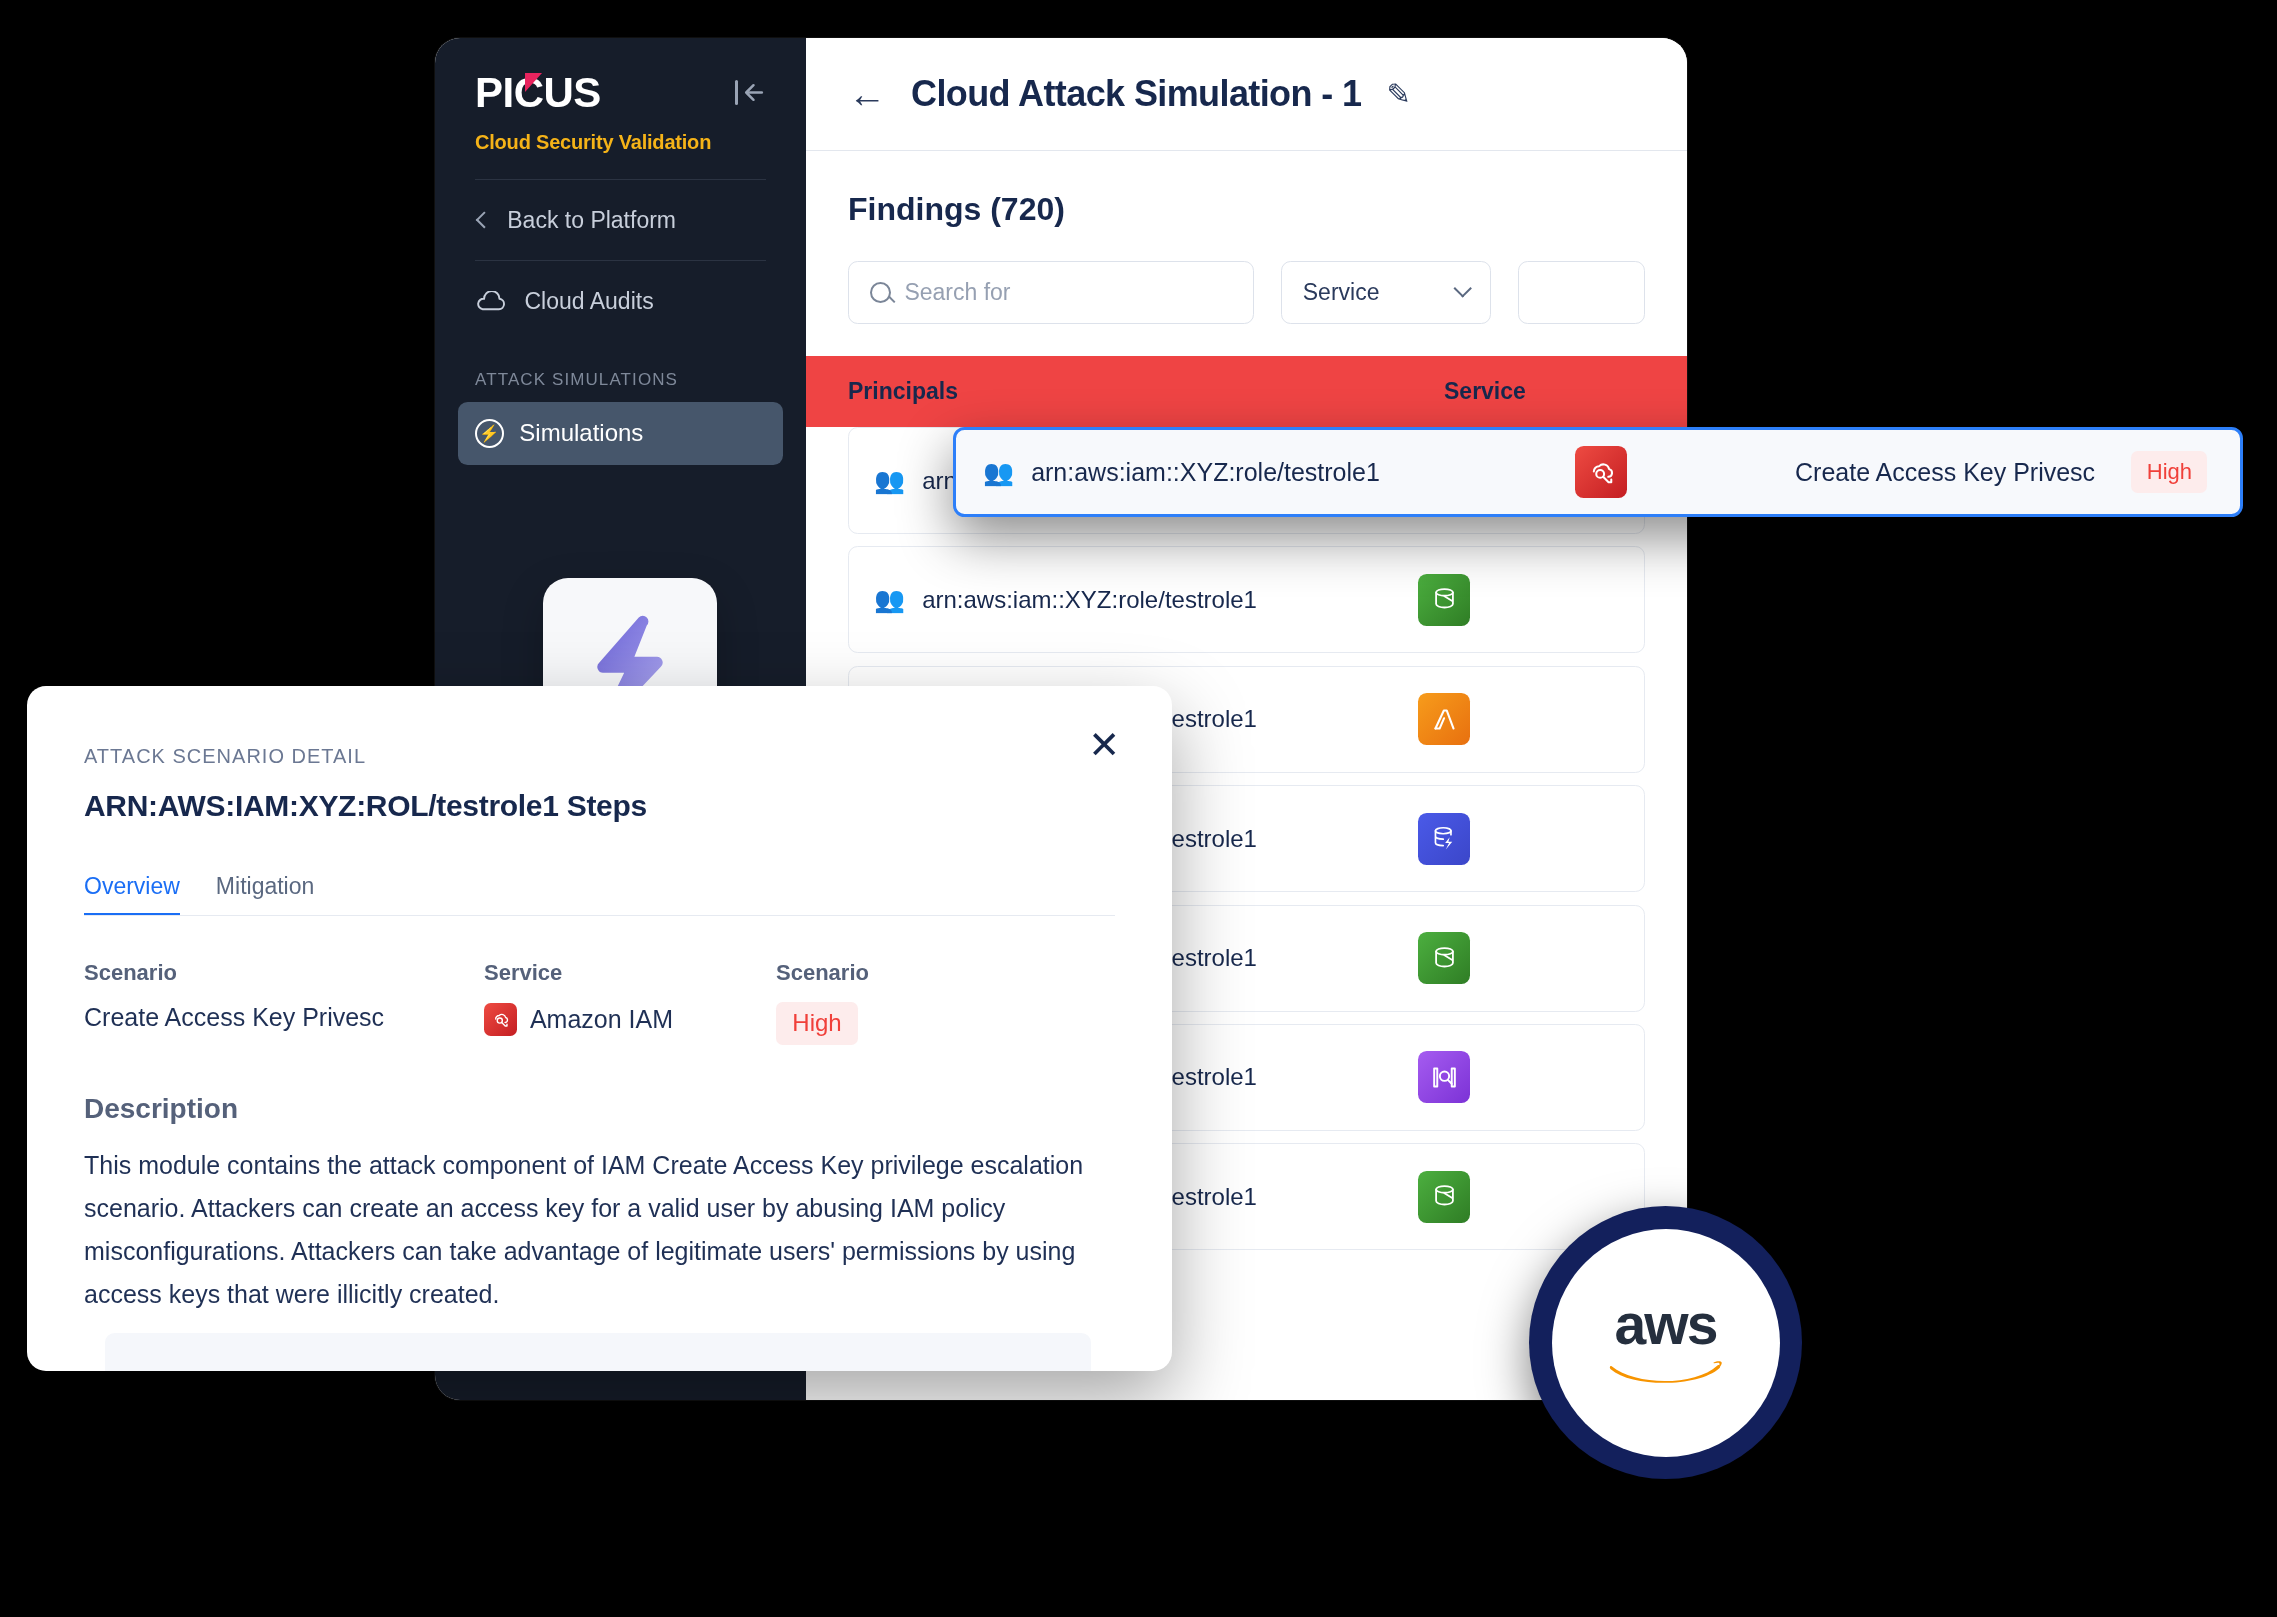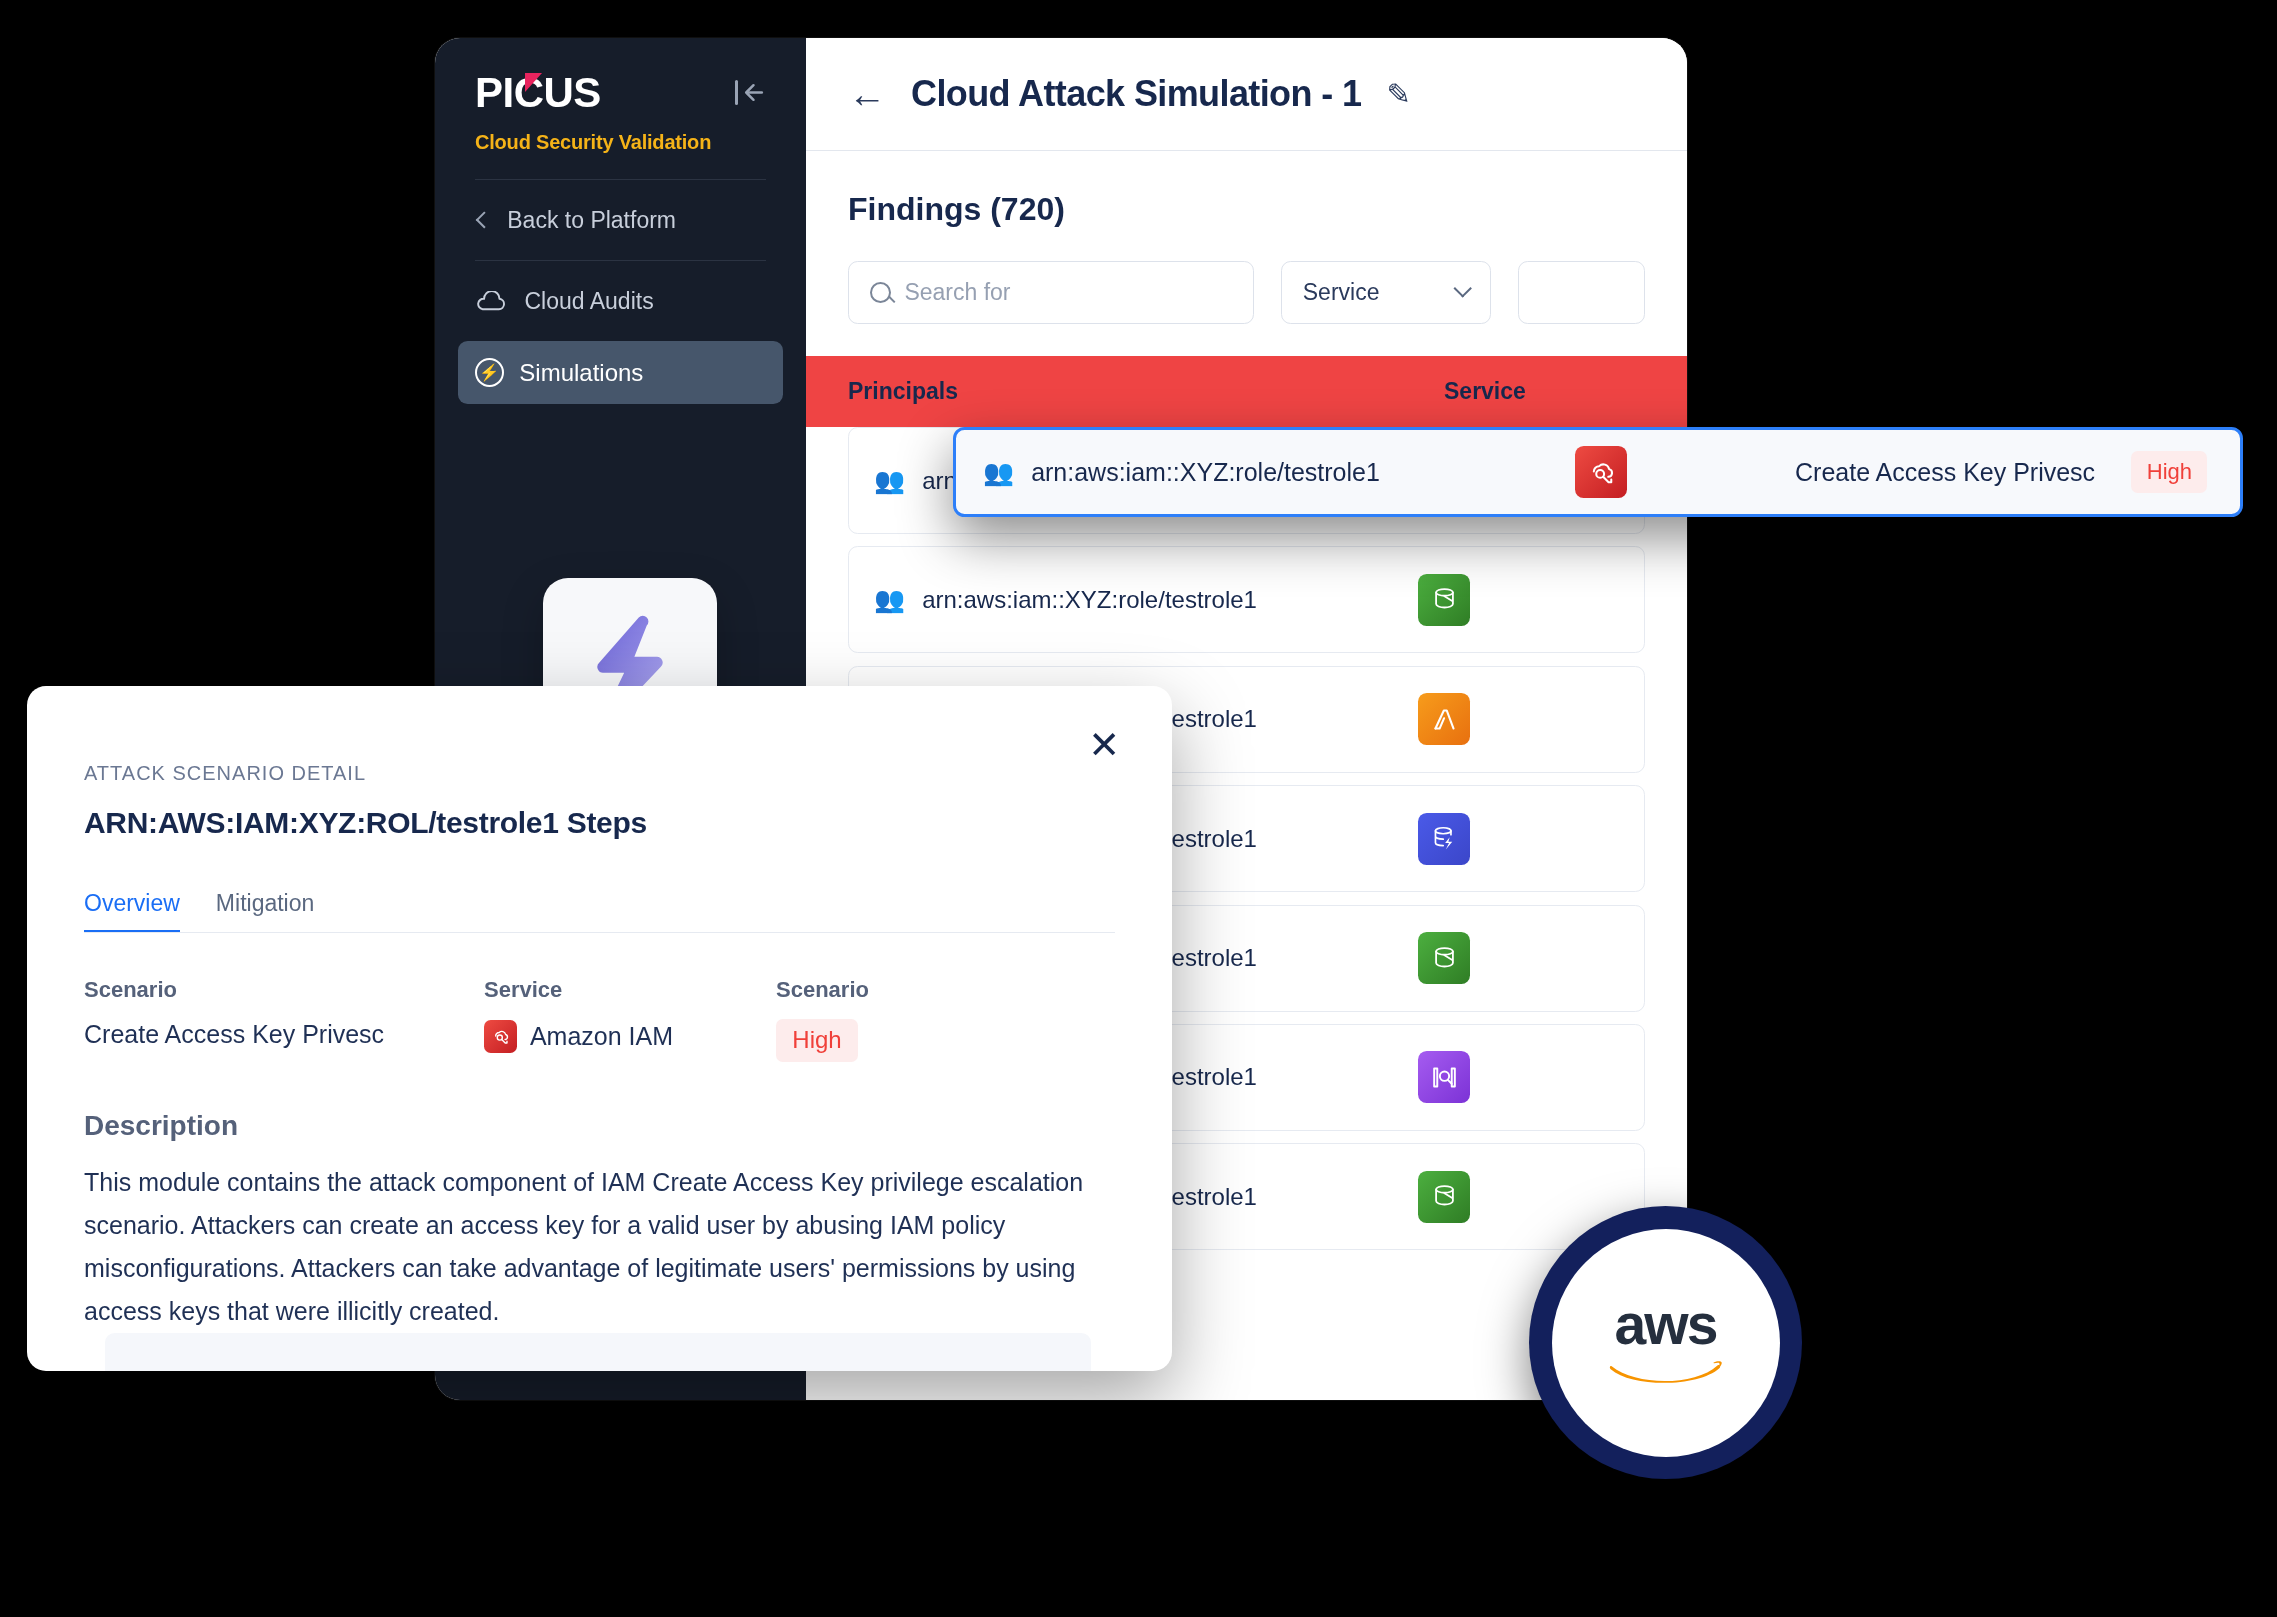--- a/index.html
+++ b/index.html
@@ -161,21 +161,21 @@
     position: absolute; left: 27px; top: 686px;
     width: 1145px; height: 685px;
     background: #ffffff; border-radius: 19px;
     box-shadow: 0 29px 76px rgba(0,0,0,0.35);
     z-index: 60; overflow: hidden;
   }
   .modal-close {
     position: absolute; right: 52px; top: 40px;
     font-size: 38px; color: #17284d; line-height: 1; font-weight: 300;
   }
-  .modal-inner { padding: 76px 57px 0 57px; }
+  .modal-inner { padding: 59px 57px 0 57px; }
   .eyebrow { font-size: 20px; letter-spacing: 1px; color: #6b7893; text-transform: uppercase; }
   .modal-title { margin-top: 21px; font-size: 30px; font-weight: 700; color: #17284d; letter-spacing: -0.3px; }
   .tabs { margin-top: 50px; display: flex; gap: 36px; border-bottom: 1.4px solid #e6eaf1; }
   .tab { font-size: 23px; color: #5a6880; padding-bottom: 13.4px; }
   .tab.active { color: #1a6ef5; border-bottom: 2.9px solid #1a6ef5; font-weight: 400; }
   .meta { display: flex; margin-top: 44px; }
   .meta-col { }
   .meta-col.c1 { width: 400px; }
   .meta-col.c2 { width: 292px; }
   .meta-label { font-size: 22px; font-weight: 700; color: #55617a; }
@@ -241,20 +241,21 @@
 
       <div class="side-item">
         <span class="cloud-icon">
           <svg width="32.5" height="23" viewBox="0 0 34 24" fill="none" stroke="#c8cfdb" stroke-width="2" stroke-linecap="round" stroke-linejoin="round">
             <path d="M8 19h17a5.5 5.5 0 0 0 .6-10.95A8 8 0 0 0 9.5 8.2 5.4 5.4 0 0 0 8 19z"></path>
           </svg>
         </span>
         <span class="lbl">Cloud Audits</span>
       </div>
 
+      <div class="side-section-label">ATTACK SIMULATIONS</div>
 
       <div class="side-item-active">
         <span class="bolt-circle">⚡</span>
         <span class="lbl">Simulations</span>
       </div>
     </div>
 
     <div class="main">
       <div class="main-header">
         <span class="back-arrow">←</span>

